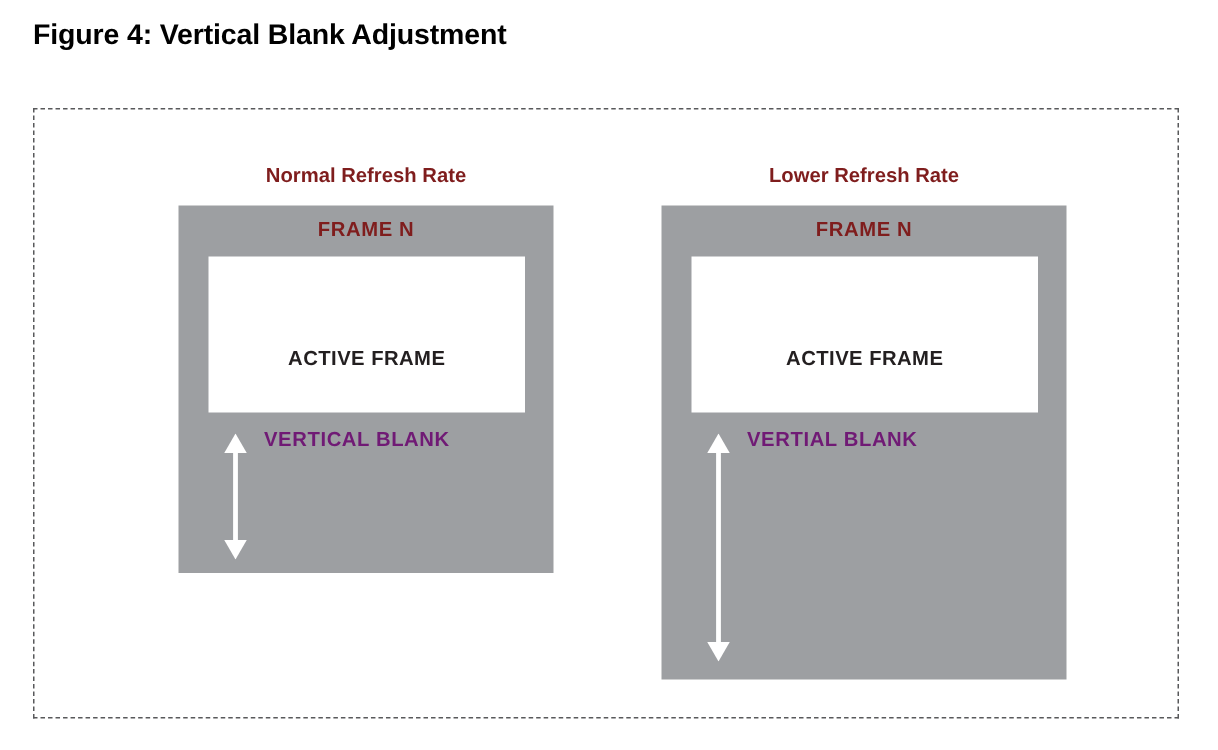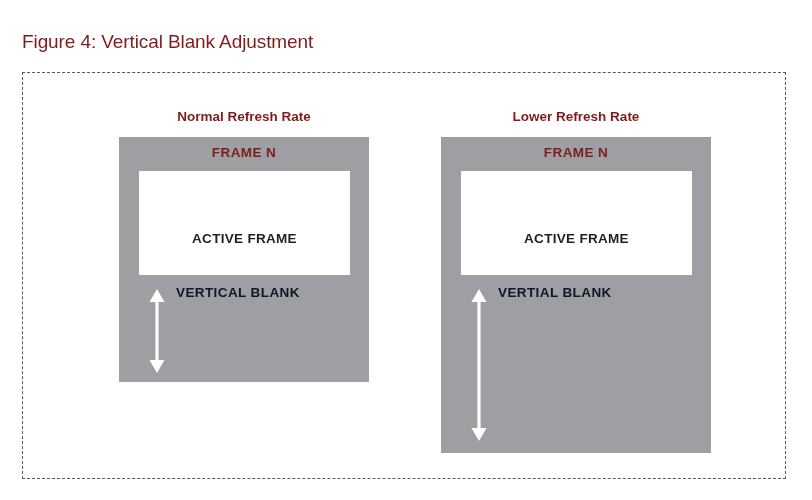--- a/index.html
+++ b/index.html
@@ -11,24 +11,24 @@
     height: 500px;
     background: #ffffff;
     font-family: "Liberation Sans", sans-serif;
     overflow: hidden;
     position: relative;
   }
 
   #figure-title {
     position: absolute;
     left: 22px;
-    top: 31px;
+    top: 13px;
     font-size: 19px;
-    font-weight: normal;
-    color: #7f1d1d;
+    font-weight: bold;
+    color: #000000;
     letter-spacing: -0.1px;
     white-space: nowrap;
   }
 
   #diagram-frame {
     position: absolute;
     left: 22px;
     top: 72px;
     width: 764px;
     height: 407px;
@@ -99,21 +99,21 @@
     white-space: nowrap;
     margin-top: 30px;
   }
 
   .vblank-label {
     position: absolute;
     left: 57px;
     top: 148px;
     font-size: 13.5px;
     font-weight: bold;
-    color: #0f172a;
+    color: #701a75;
     letter-spacing: 0.4px;
     white-space: nowrap;
   }
 
   .vblank-arrow {
     position: absolute;
     left: 28px;
     top: 152px;
   }
   #arrow-normal { height: 84px; }

